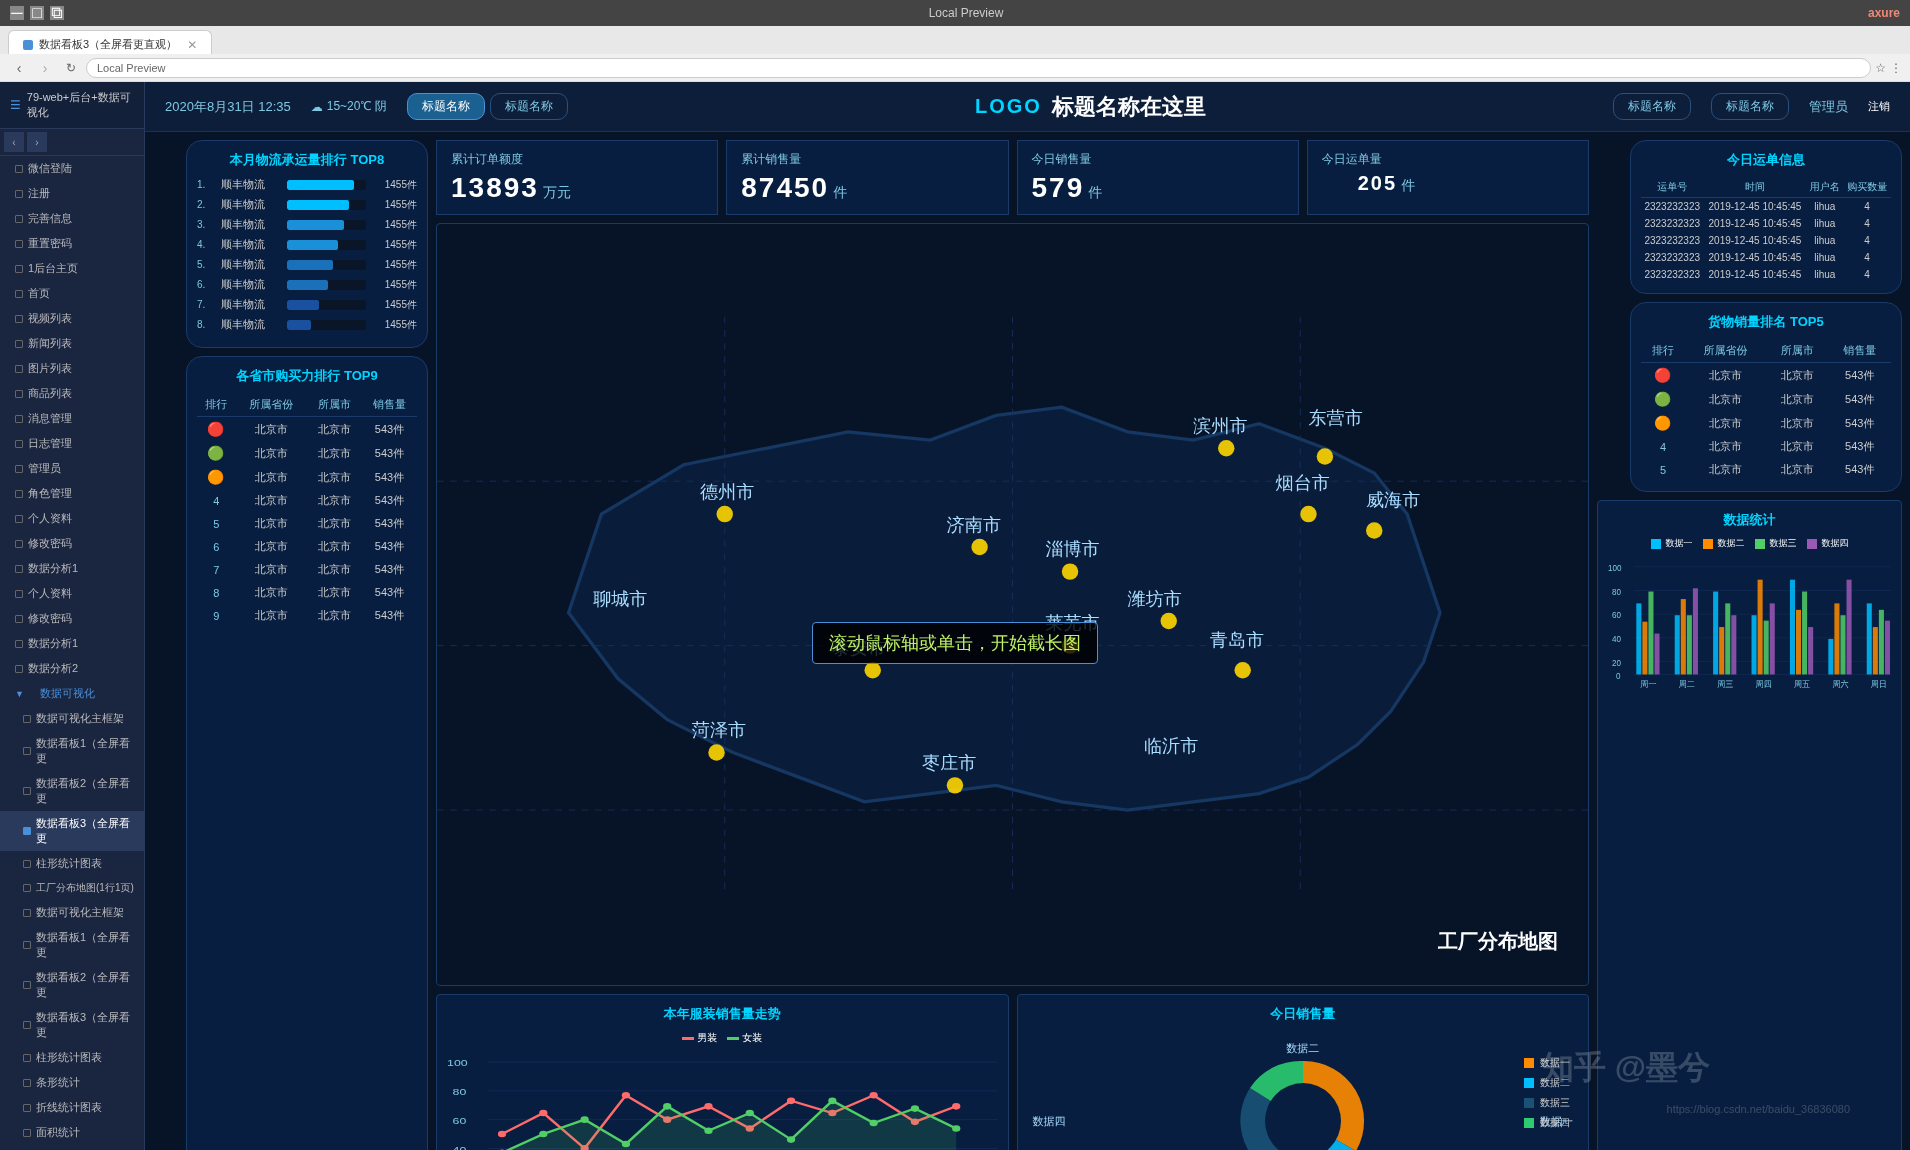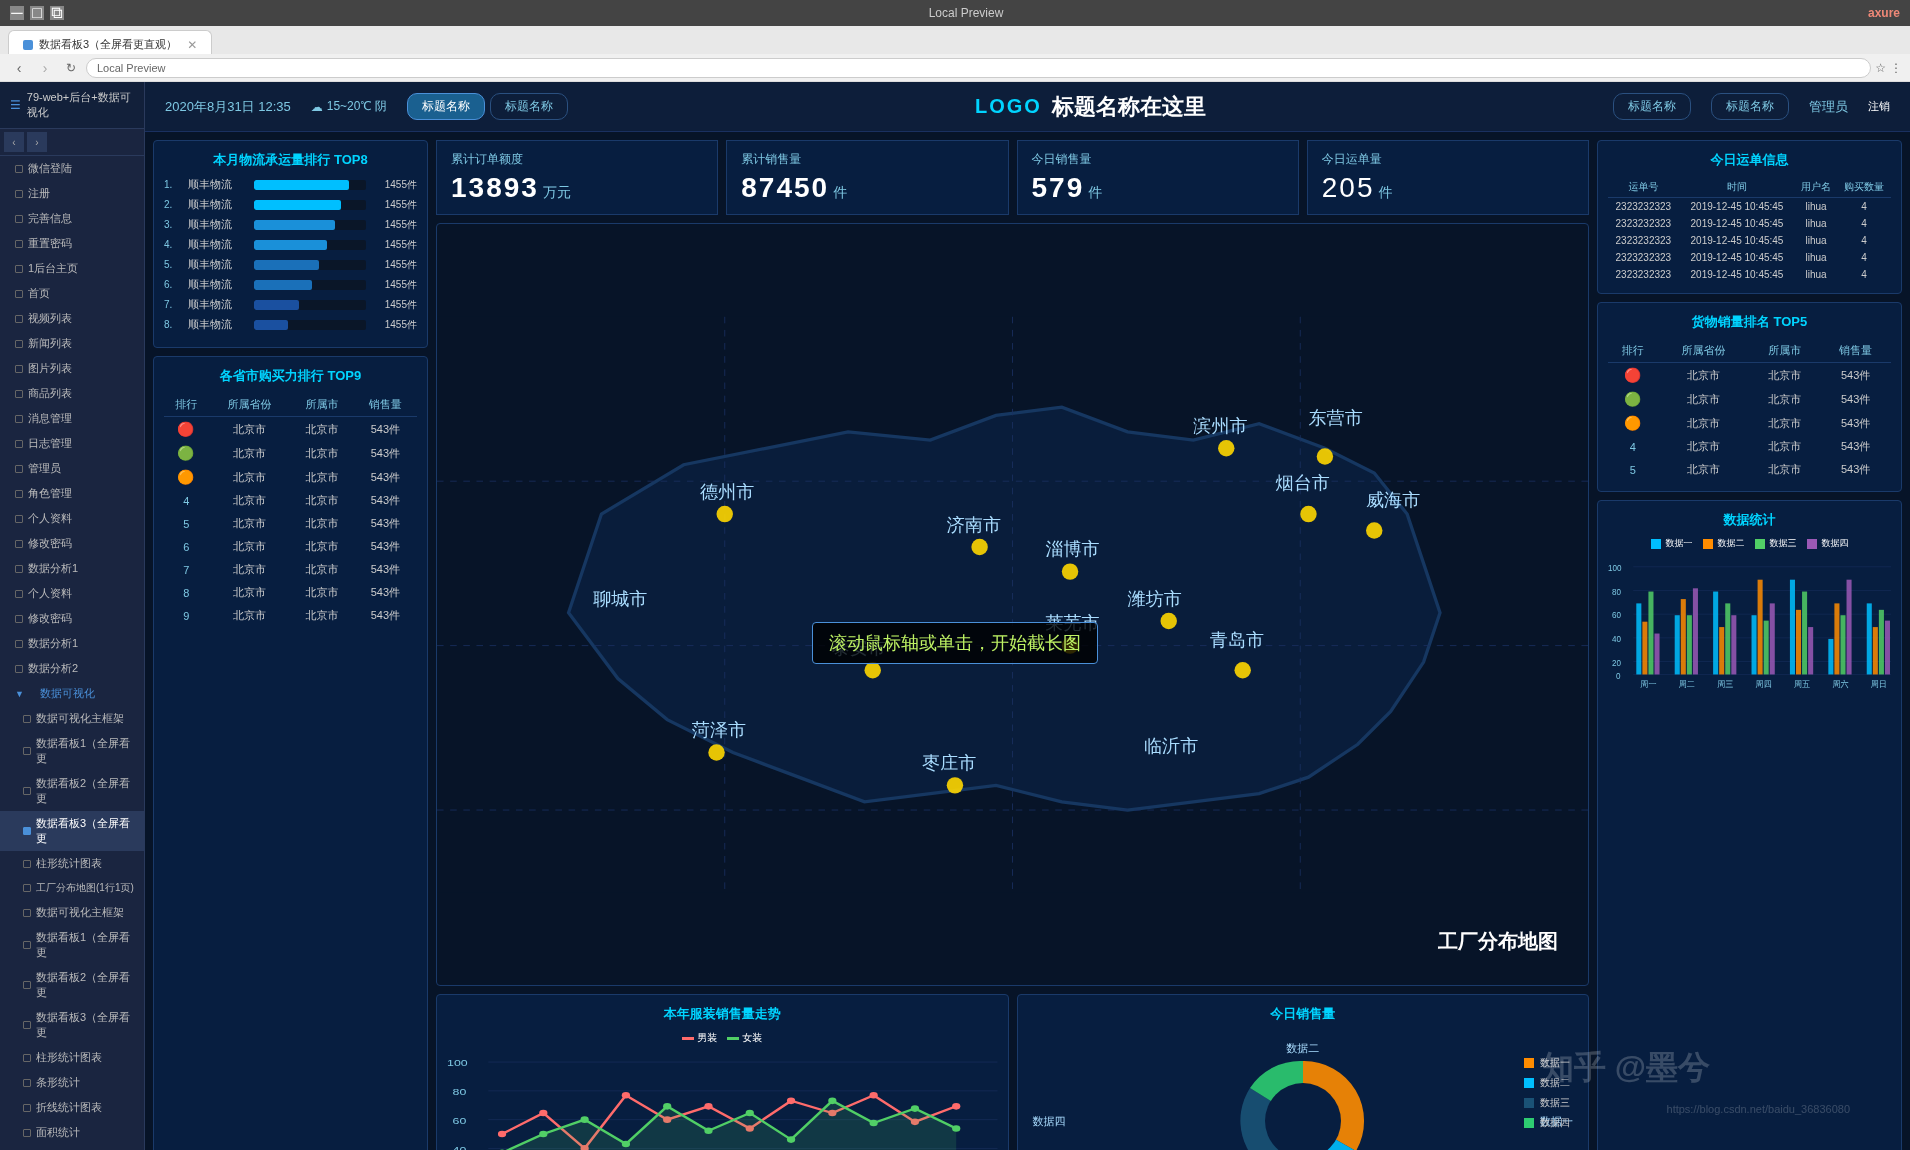--- a/index.html
+++ b/index.html
@@ -39,21 +39,21 @@
     
     .col-left { width: 275px; display: flex; flex-direction: column; gap: 8px; flex-shrink: 0; }
 
     
     .col-mid { flex: 1; display: flex; flex-direction: column; gap: 8px; }
 
     
     .col-right { width: 305px; display: flex; flex-direction: column; gap: 8px; flex-shrink: 0; }
 
     
-    .card { background: #071e40; border: 1px solid #1a3a6a; border-radius: 4px; padding: 10px; }
+    .card { background: #071e40; border: 1px solid #1a3a6a; border-radius: 16px; padding: 10px; margin-left: 33px; }
     .card-title { text-align: center; color: #00d4ff; font-size: 13px; margin-bottom: 8px; font-weight: bold; }
 
     
     .stats-row { display: flex; gap: 8px; }
     .stat-card { flex: 1; background: #071e40; border: 1px solid #1a3a6a; border-radius: 0; padding: 10px 14px; }
     .stat-label { color: #7ec8e3; font-size: 12px; margin-bottom: 4px; }
     .stat-unit { color: #7ec8e3; font-size: 14px; margin-left: 4px; }
 
     
     .logistics-item { display: flex; align-items: center; gap: 6px; margin-bottom: 5px; font-size: 11px; color: #bbb; }
@@ -476,21 +476,21 @@
             <div class="stat-card">
               <div class="stat-label">累计销售量</div>
               <div><span style="color:#fff;font-size:28px;font-weight:bold;letter-spacing:2px;">87450</span><span class="stat-unit">件</span></div>
             </div>
             <div class="stat-card">
               <div class="stat-label">今日销售量</div>
               <div><span style="color:#fff;font-size:28px;font-weight:bold;letter-spacing:2px;">579</span><span class="stat-unit">件</span></div>
             </div>
             <div class="stat-card">
               <div class="stat-label">今日运单量</div>
-              <div><span style="color:#fff;font-size:28px;font-weight:normal;letter-spacing:2px;">205</span><span class="stat-unit">件</span></div>
+              <div><span style="color:#fff;font-size:20px;font-weight:bold;letter-spacing:2px;margin-left:36px;">205</span><span class="stat-unit">件</span></div>
             </div>
           </div>
 
           <div class="map-container" style="flex:1;min-height:200px;">
 
             <svg width="100%" height="100%" viewBox="0 0 700 350" style="position:absolute;top:0;left:0;">
 
               <defs>
                 <radialGradient id="mapGrad" cx="50%" cy="50%" r="50%">
                   <stop offset="0%" style="stop-color:#0a2a4a;stop-opacity:1"></stop>

